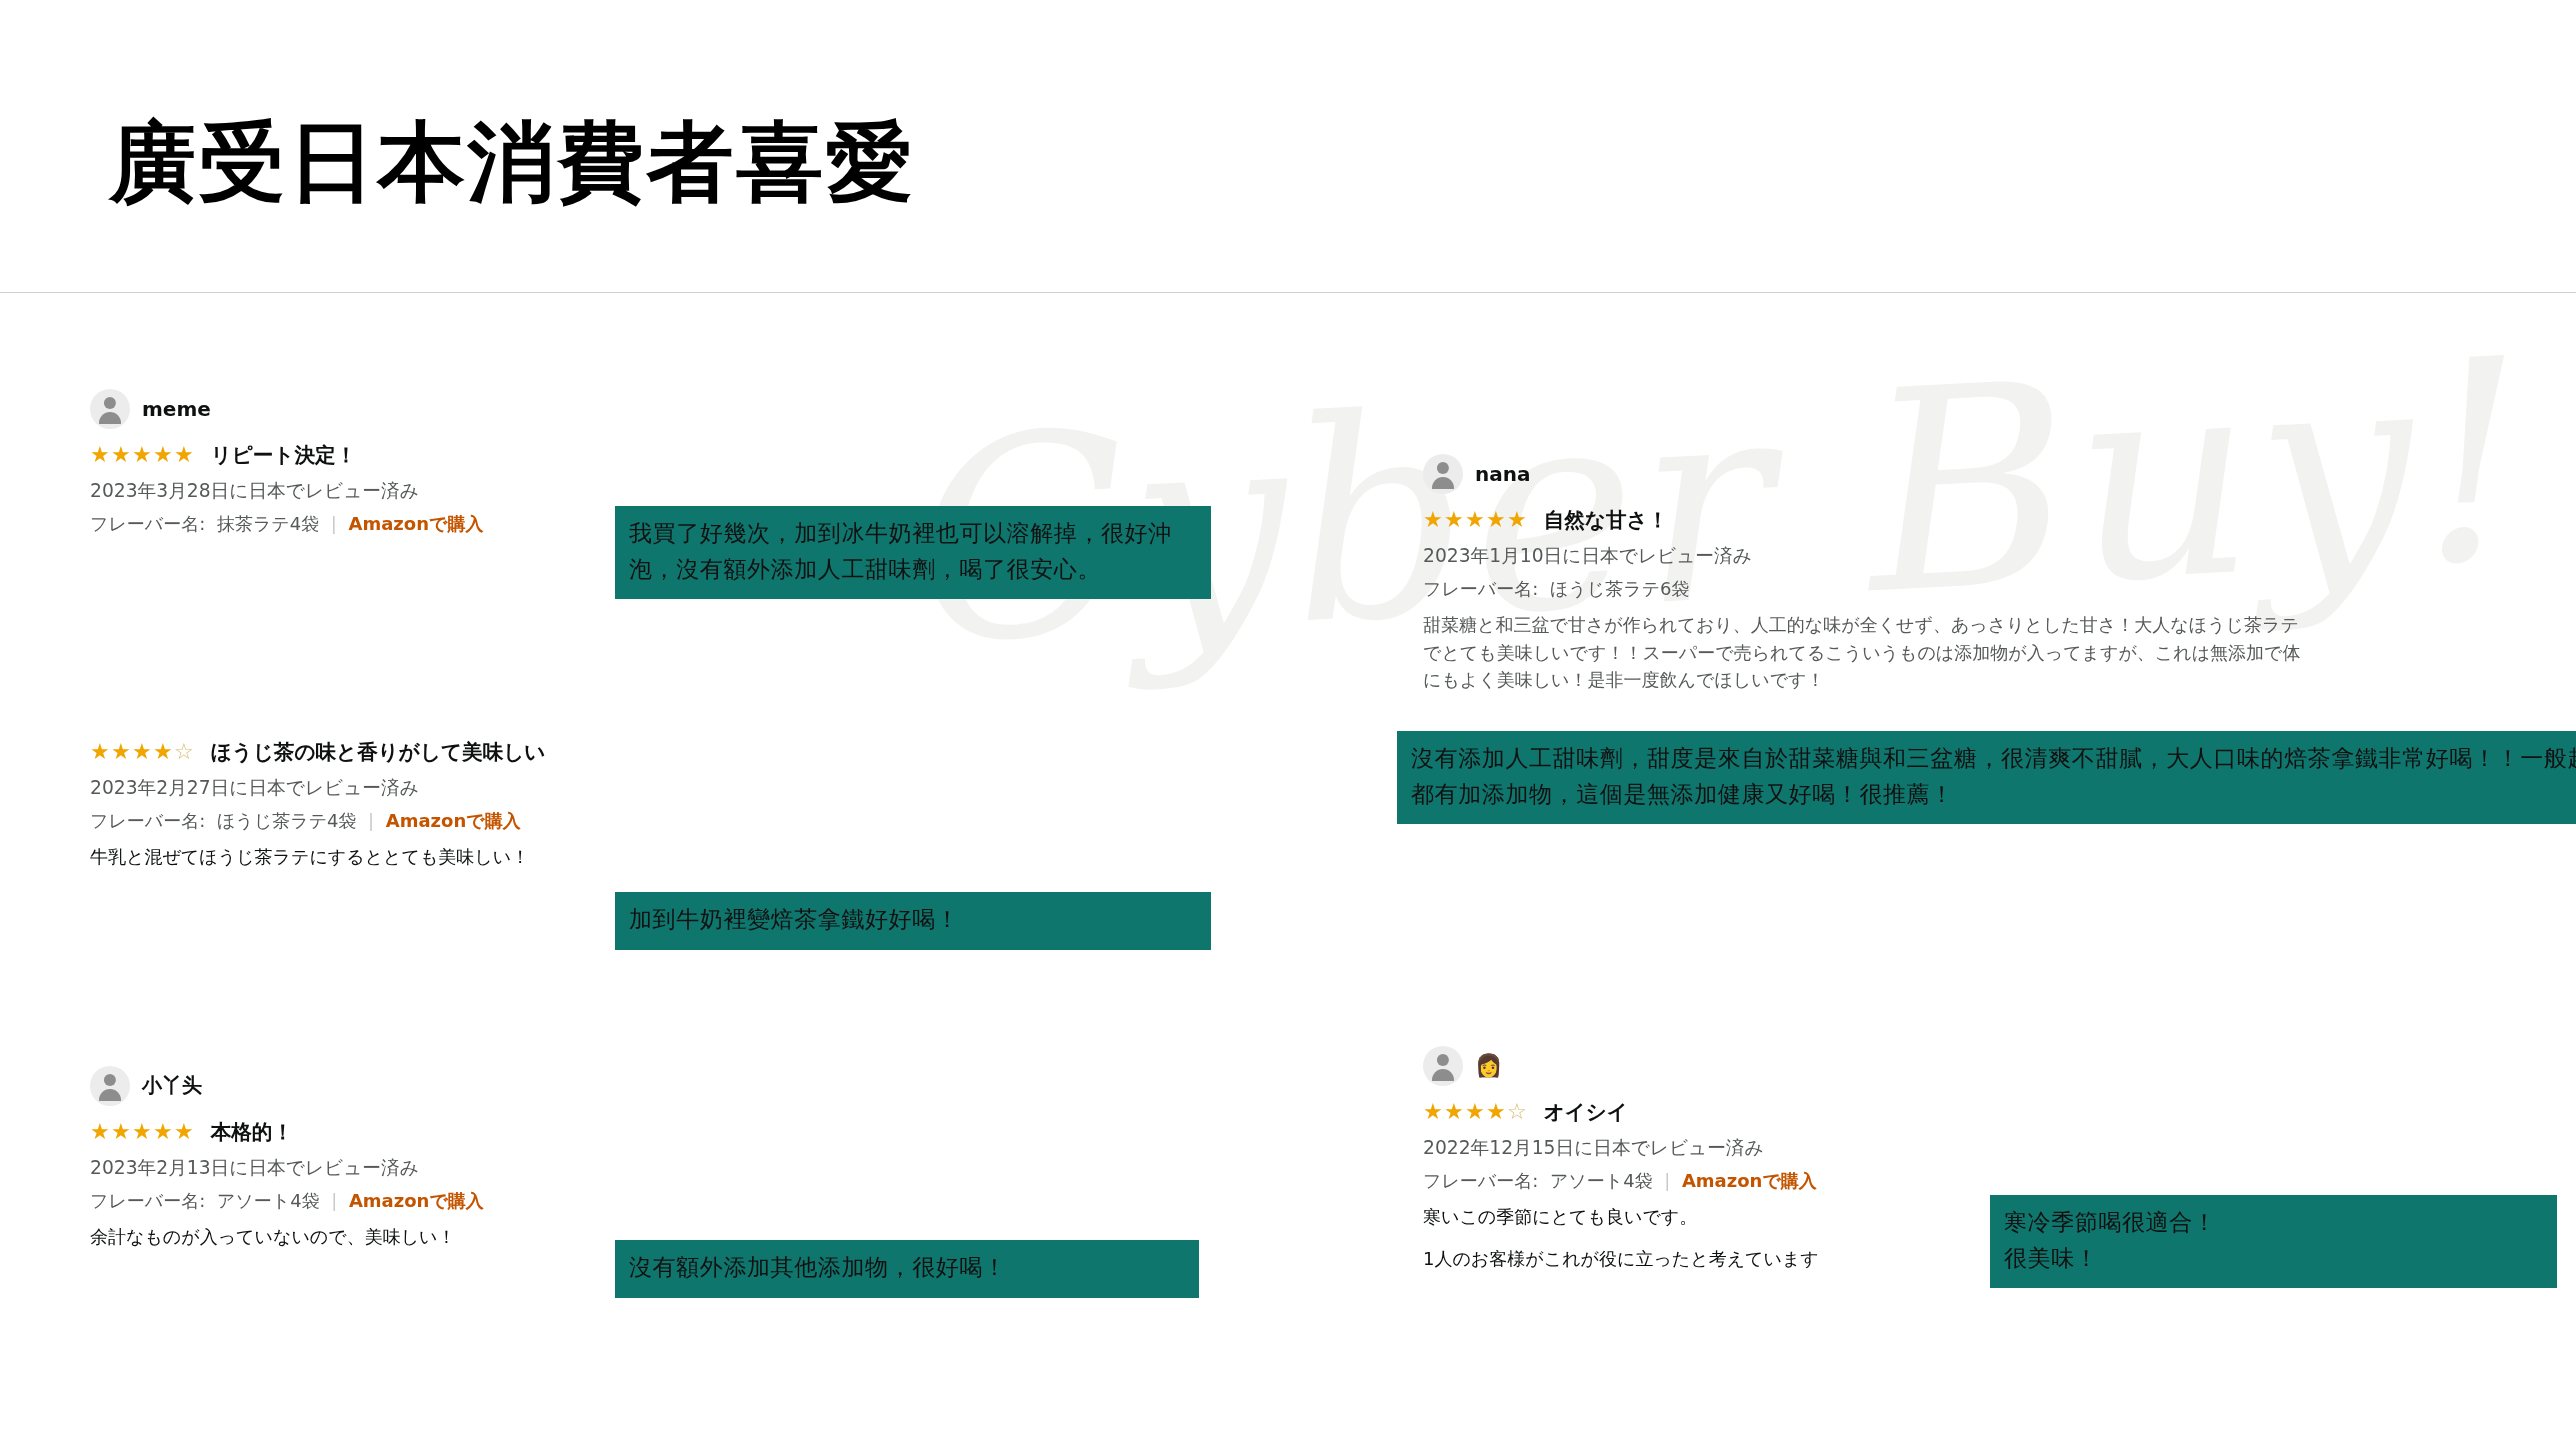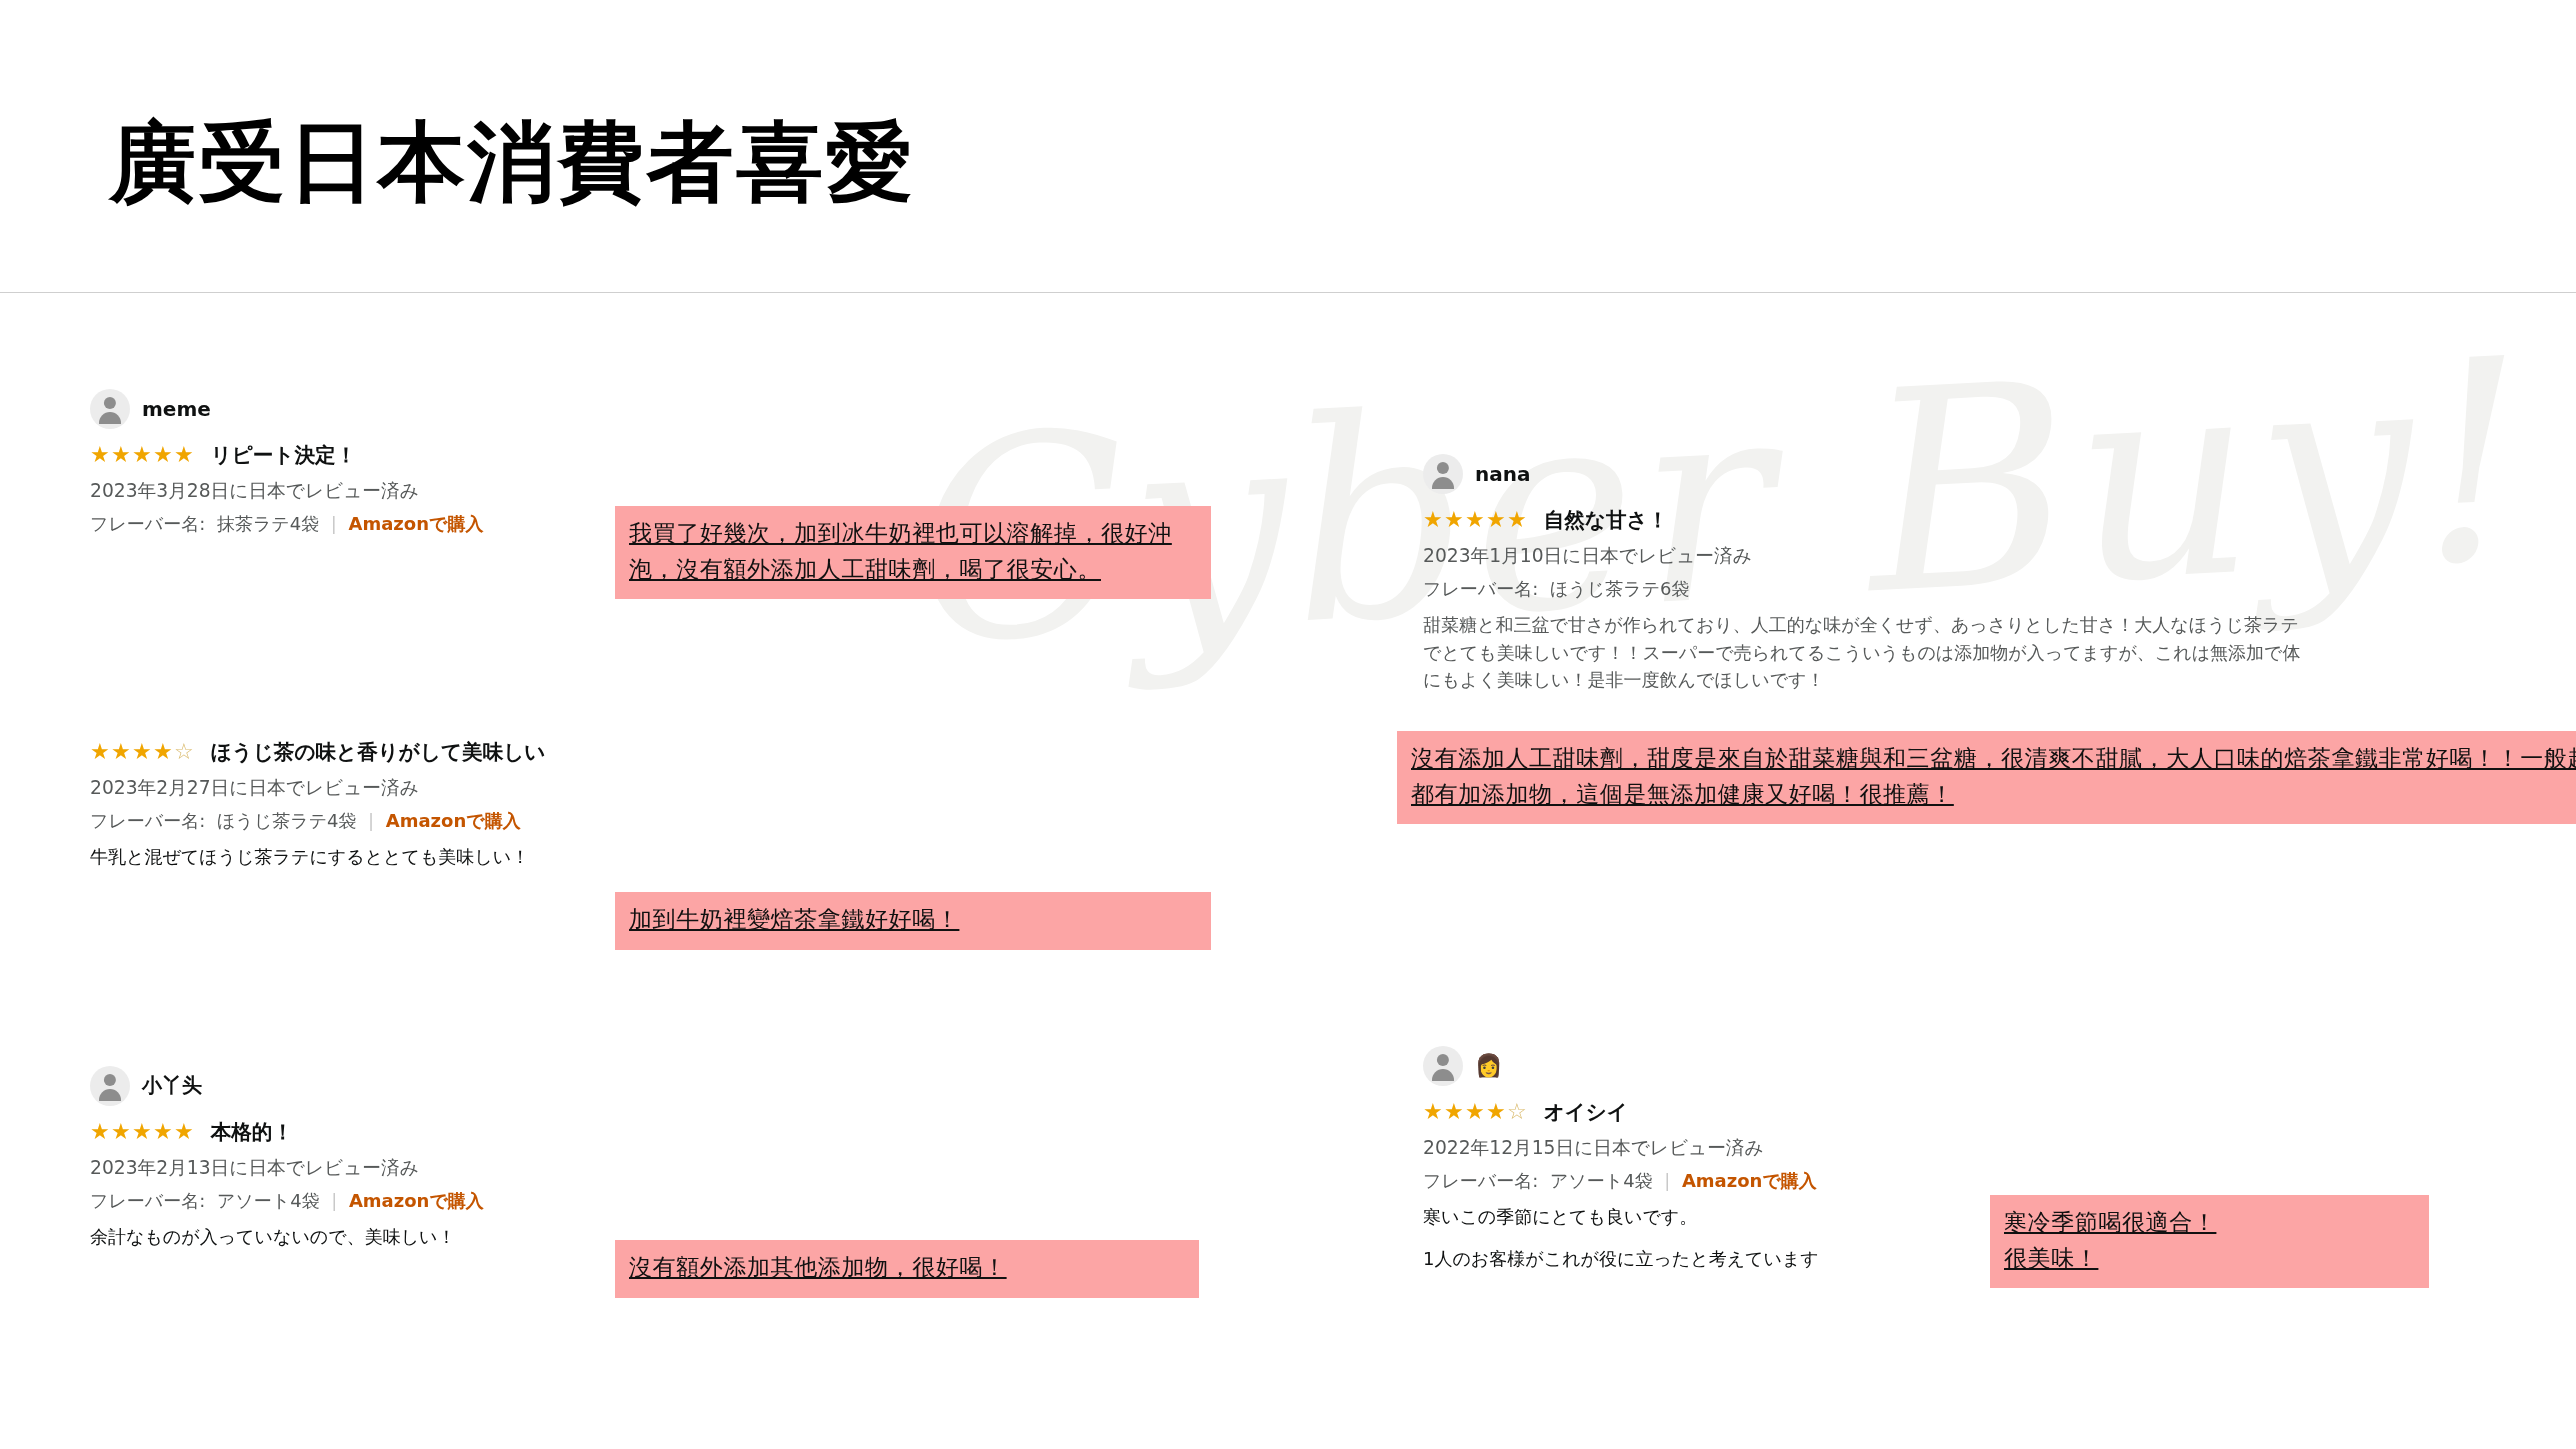--- a/index.html
+++ b/index.html
@@ -156,29 +156,28 @@
   }
   .rv-helpful {
     margin-top: 16.7px;
     font-size: 18px;
     color: #0f1111;
   }
 
   
   .callout {
     position: absolute;
-    background: #fca5a5;
+    background: #0f766e;
     color: #111111;
     font-size: 23px;
     line-height: 1.55;
     padding: 10.3px 14px 11.6px 14px;
     box-sizing: border-box;
     z-index: 3;
     letter-spacing: 0.6px;
-    text-decoration: underline;
   }
 </style>
 </head>
 <body>
 
 <div id="watermark">Cyber Buy!</div>
 
 <div id="header">
   <div id="page-title">廣受日本消費者喜愛</div>
 </div>
@@ -275,15 +274,15 @@
 </div>
 
 <div class="callout" style="left:615px; top:506px; width:596px;">我買了好幾次，加到冰牛奶裡也可以溶解掉，很好沖泡，沒有額外添加人工甜味劑，喝了很安心。</div>
 
 <div class="callout" style="left:615px; top:892px; width:596px;">加到牛奶裡變焙茶拿鐵好好喝！</div>
 
 <div class="callout" style="left:615px; top:1240px; width:584px;">沒有額外添加其他添加物，很好喝！</div>
 
 <div class="callout" style="left:1397px; top:731px; width:1300px;">沒有添加人工甜味劑，甜度是來自於甜菜糖與和三盆糖，很清爽不甜膩，大人口味的焙茶拿鐵非常好喝！！一般超市賣的都有加添加物，這個是無添加健康又好喝！很推薦！</div>
 
-<div class="callout" style="left:1990px; top:1195px; width:439px; white-space:pre-line;">寒冷季節喝很適合！
+<div class="callout" style="left:1990px; top:1195px; width:567px; white-space:pre-line;">寒冷季節喝很適合！
 很美味！</div>
 
 
 </body></html>

